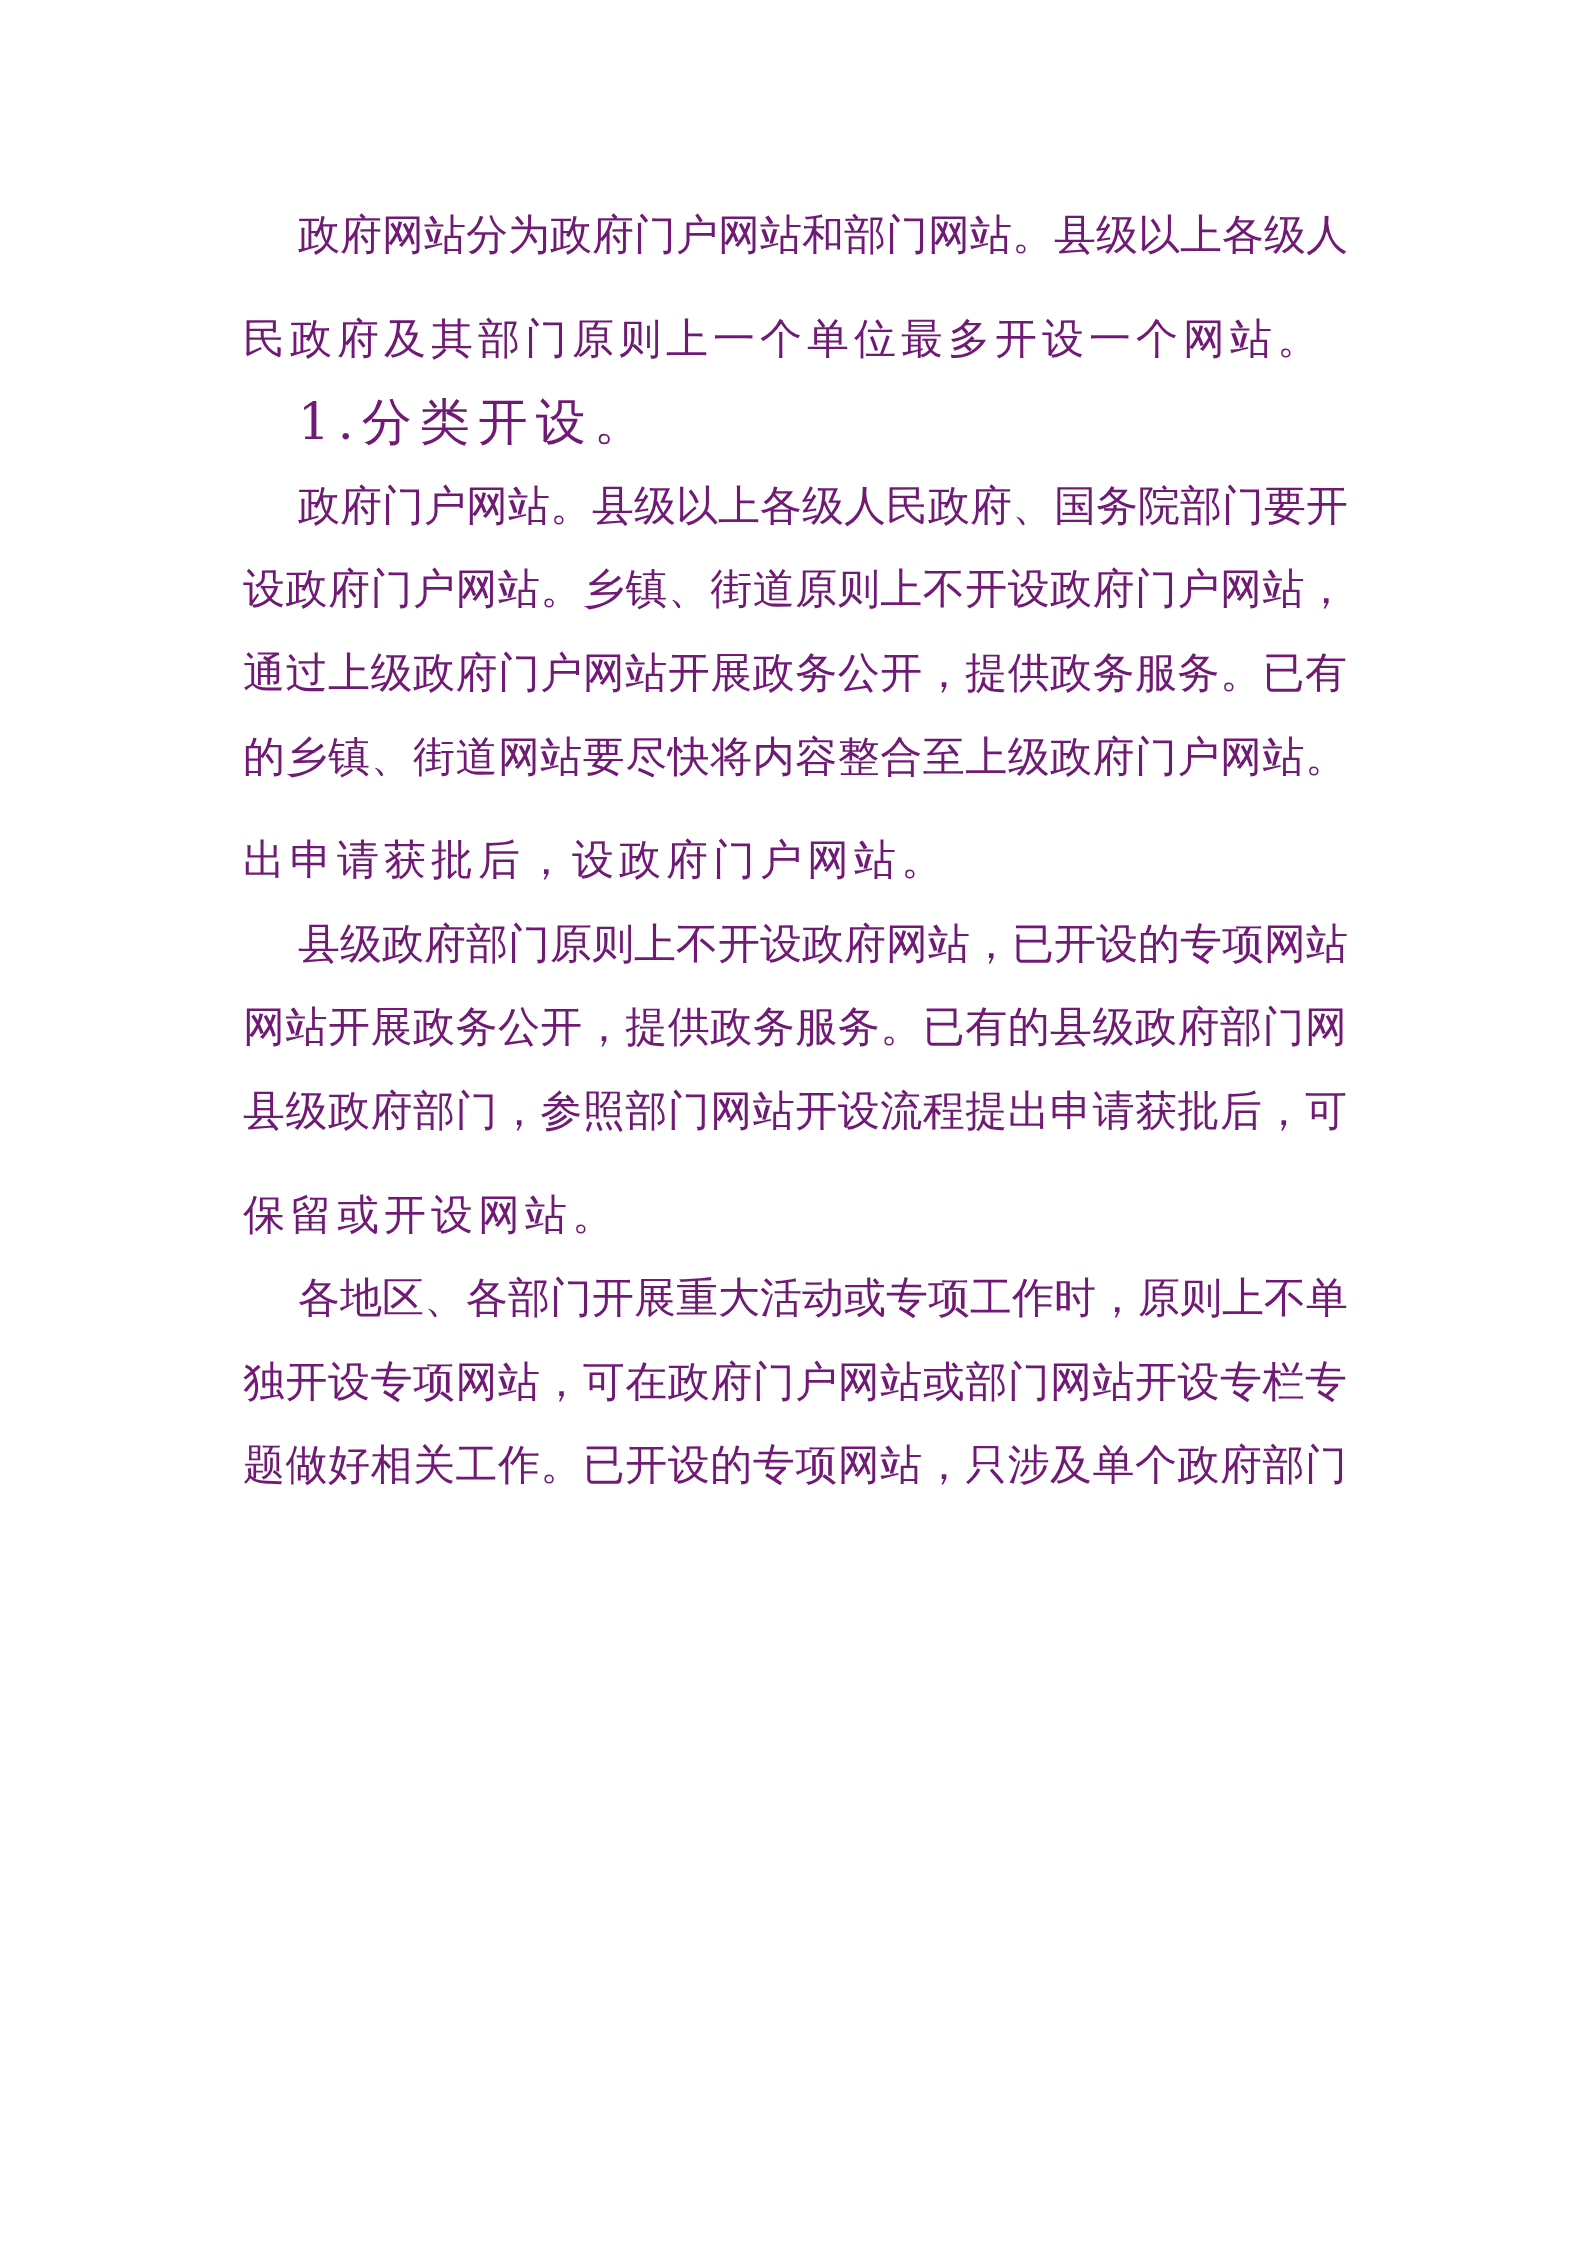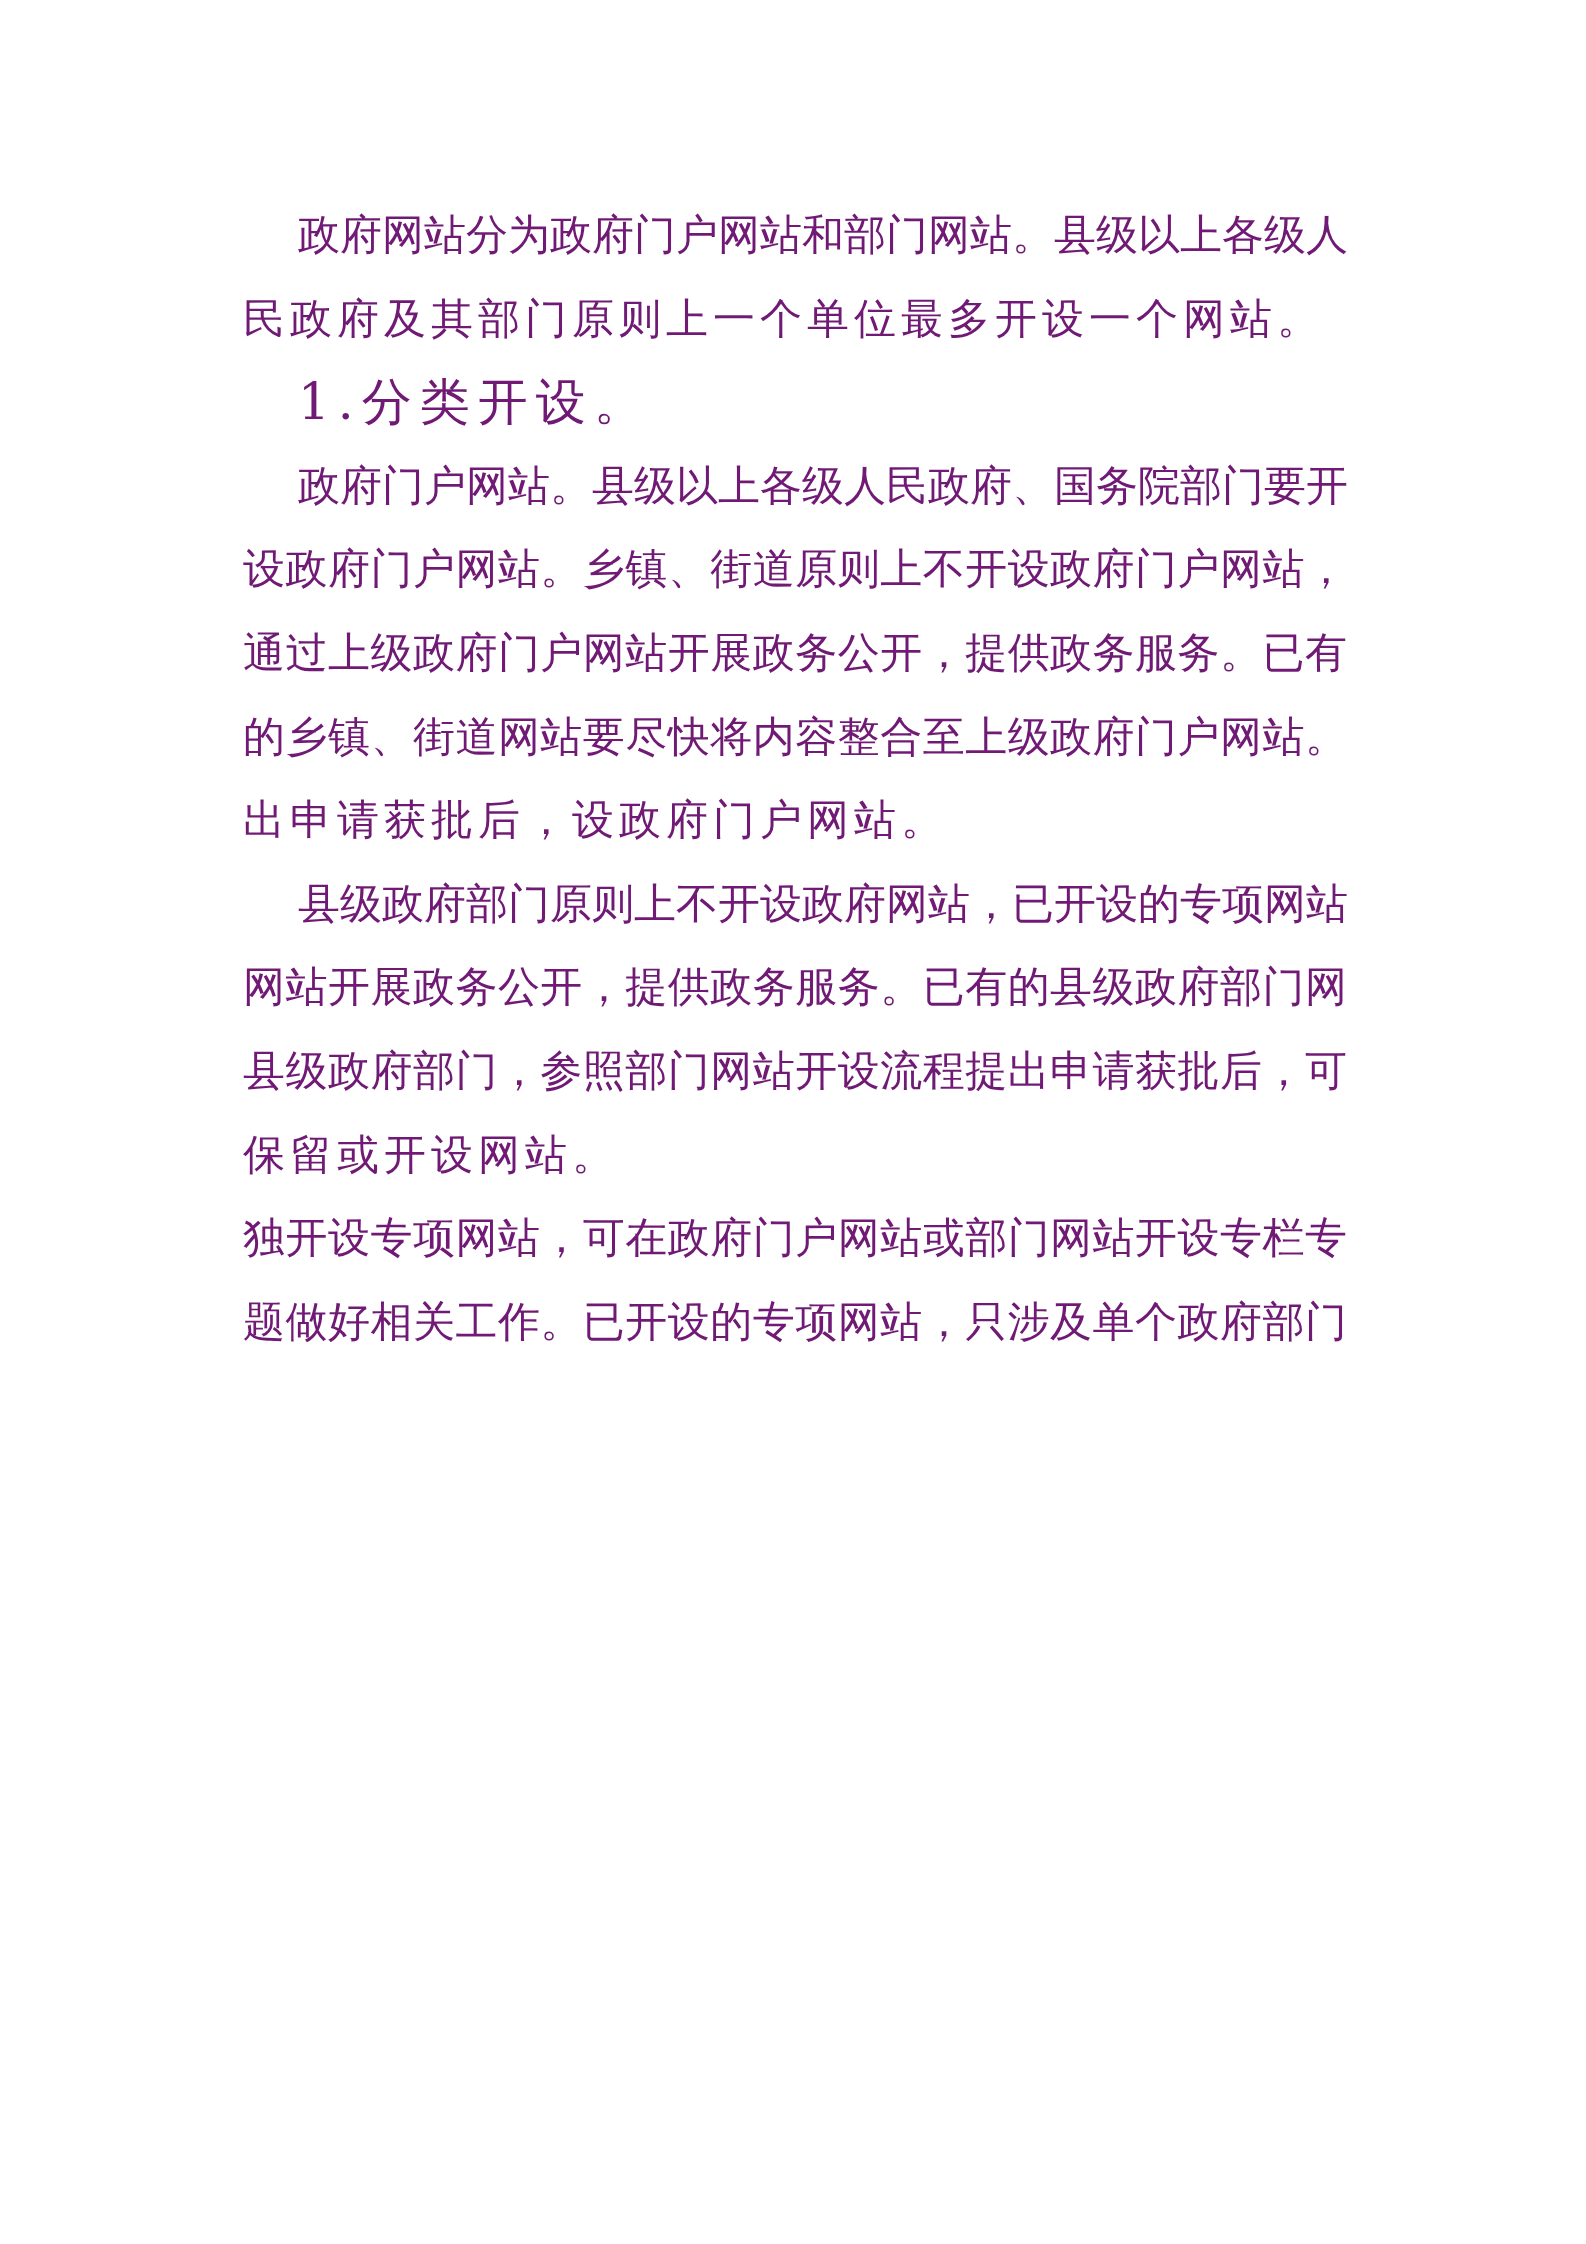--- a/index.html
+++ b/index.html
@@ -29,20 +29,21 @@
       text-align: justify;
       text-align-last: justify;
       overflow: visible;
     }
     .line.indent {
       padding-left: 55px;
     }
     .line.last {
       text-align-last: left;
       letter-spacing: 5px;
+      margin-top: 20px;
     }
     .line.heading {
       text-align-last: left;
       letter-spacing: 8px;
       font-size: 50px;
     }
   </style>
 </head>
 <body>
 
@@ -67,17 +68,18 @@
 
 
   <div class="paragraph">
     <div class="line indent">县级政府部门原则上不开设政府网站，已开设的专项网站</div>
     <div class="line">网站开展政务公开，提供政务服务。已有的县级政府部门网</div>
     <div class="line">县级政府部门，参照部门网站开设流程提出申请获批后，可</div>
     <div class="line last">保留或开设网站。</div>
   </div>
 
   <div class="paragraph">
+    <div class="line indent">各地区、各部门开展重大活动或专项工作时，原则上不单</div>
     <div class="line">独开设专项网站，可在政府门户网站或部门网站开设专栏专</div>
     <div class="line">题做好相关工作。已开设的专项网站，只涉及单个政府部门</div>
   </div>
 
 </div>
 
 </body></html>

